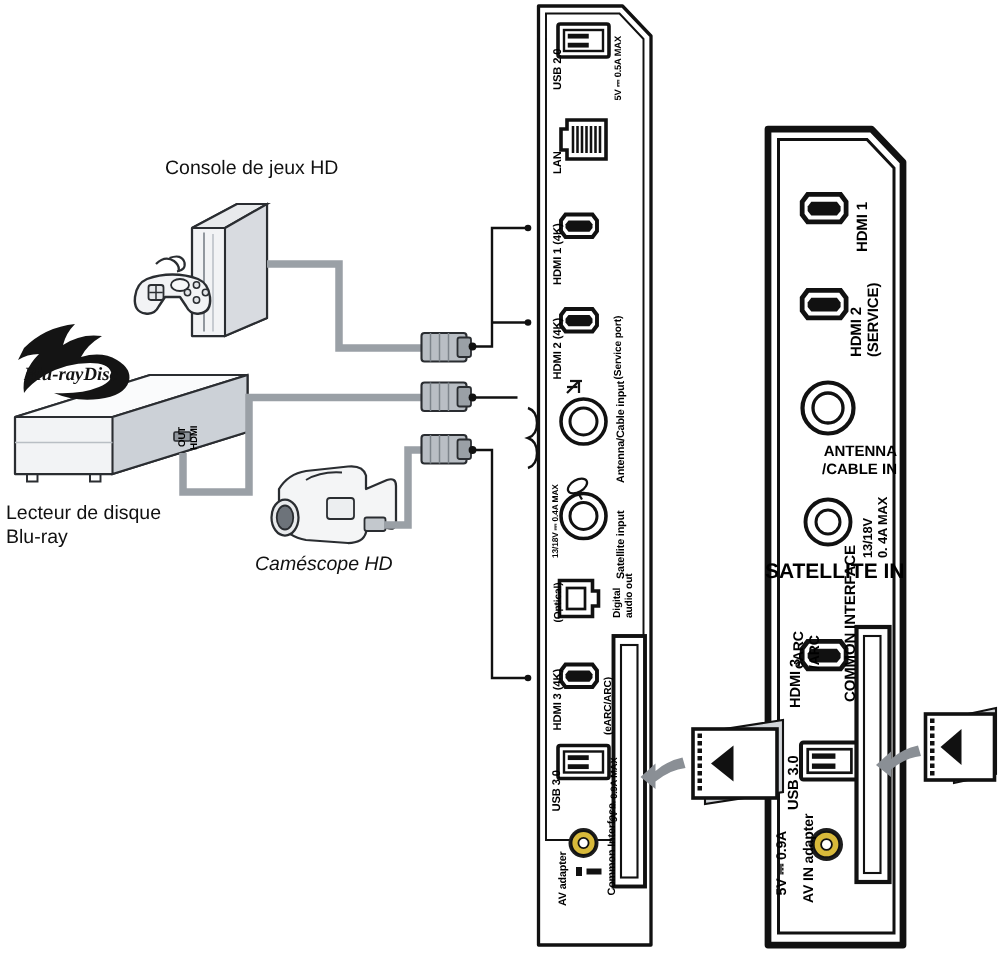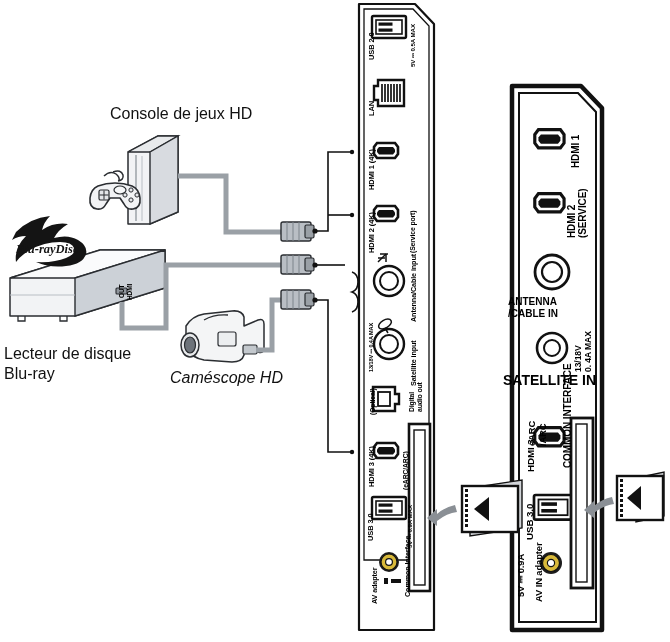--- a/index.html
+++ b/index.html
@@ -1,24 +1,24 @@
 <!DOCTYPE html>
 <html><head>
 <meta charset="utf-8">
 <title>TV Connection Diagram</title>
 <style>
   html,body{margin:0;padding:0;background:#ffffff;}
   body{width:670px;height:642px;position:relative;overflow:hidden;
        font-family:"Liberation Sans","DejaVu Sans",sans-serif;color:#000;}
   #stage{position:absolute;left:0;top:0;width:670px;height:642px;}
   svg{display:block;}
-  .devlabel{position:absolute;font-size:16px;color:#111;line-height:1.25;white-space:pre;}
+  .devlabel{position:absolute;font-size:13px;color:#111;line-height:1.25;white-space:pre;}
   .vlabel{position:absolute;font-weight:bold;color:#000;white-space:nowrap;
           transform-origin:0 0;letter-spacing:-0.1px;}
-  .hlabel{position:absolute;font-weight:bold;color:#000;white-space:nowrap;text-align:left;}
+  .hlabel{position:absolute;font-weight:bold;color:#000;white-space:nowrap;text-align:right;}
 </style>
 </head>
 <body>
 
 <div id="stage">
 
 <svg width="670" height="642" viewBox="0 0 670 642">
   <defs>
     <g id="hdmiPortGlyph">
       <path d="M2,3 L20,3 L23,7 L23,14 L20,18 L2,18 L-1,14 L-1,7 Z" fill="none" stroke="#111" stroke-width="2.6"></path>
@@ -264,21 +264,21 @@
           <rect x="620" y="504" width="3" height="3"></rect>
       <rect x="620" y="509" width="3" height="3"></rect>
           <rect x="620" y="514" width="3" height="3"></rect>
     </g>
     <path d="M641,486 L641,510 L627,498 Z" fill="#111"></path>
   </g>
   <path d="M612,497 q-10,2 -18,9 l0,-5 l-10,9 l10,8 l0,-5 q10,-8 20,-9 Z" fill="#8a8f95"></path>
 </svg>
 
 <div class="devlabel" style="left:110px;top:104px;">Console de jeux HD</div>
-<div class="devlabel" style="left:4px;top:344px;">Lecteur de disque<br>Blu-ray</div>
+<div class="devlabel" style="left:4px;top:334px;">Lecteur de disque<br>Blu-ray</div>
 <div class="devlabel" style="left:170px;top:368px;font-style:italic;">Caméscope HD</div>
 
 <div class="vlabel" style="left:118px;top:298px;font-size:6.5px;transform:rotate(-90deg);">OUT</div>
 <div class="vlabel" style="left:126px;top:300px;font-size:6.5px;transform:rotate(-90deg);">HDMI</div>
 
 <div class="vlabel" style="left:367px;top:60px;font-size:7.5px;transform:rotate(-90deg);">USB 2.0</div>
 <div class="vlabel" style="left:409px;top:67px;font-size:6.2px;transform:rotate(-90deg);">5V ⎓ 0.5A MAX</div>
 
 <div class="vlabel" style="left:367px;top:116px;font-size:7.5px;transform:rotate(-90deg);">LAN</div>
 

